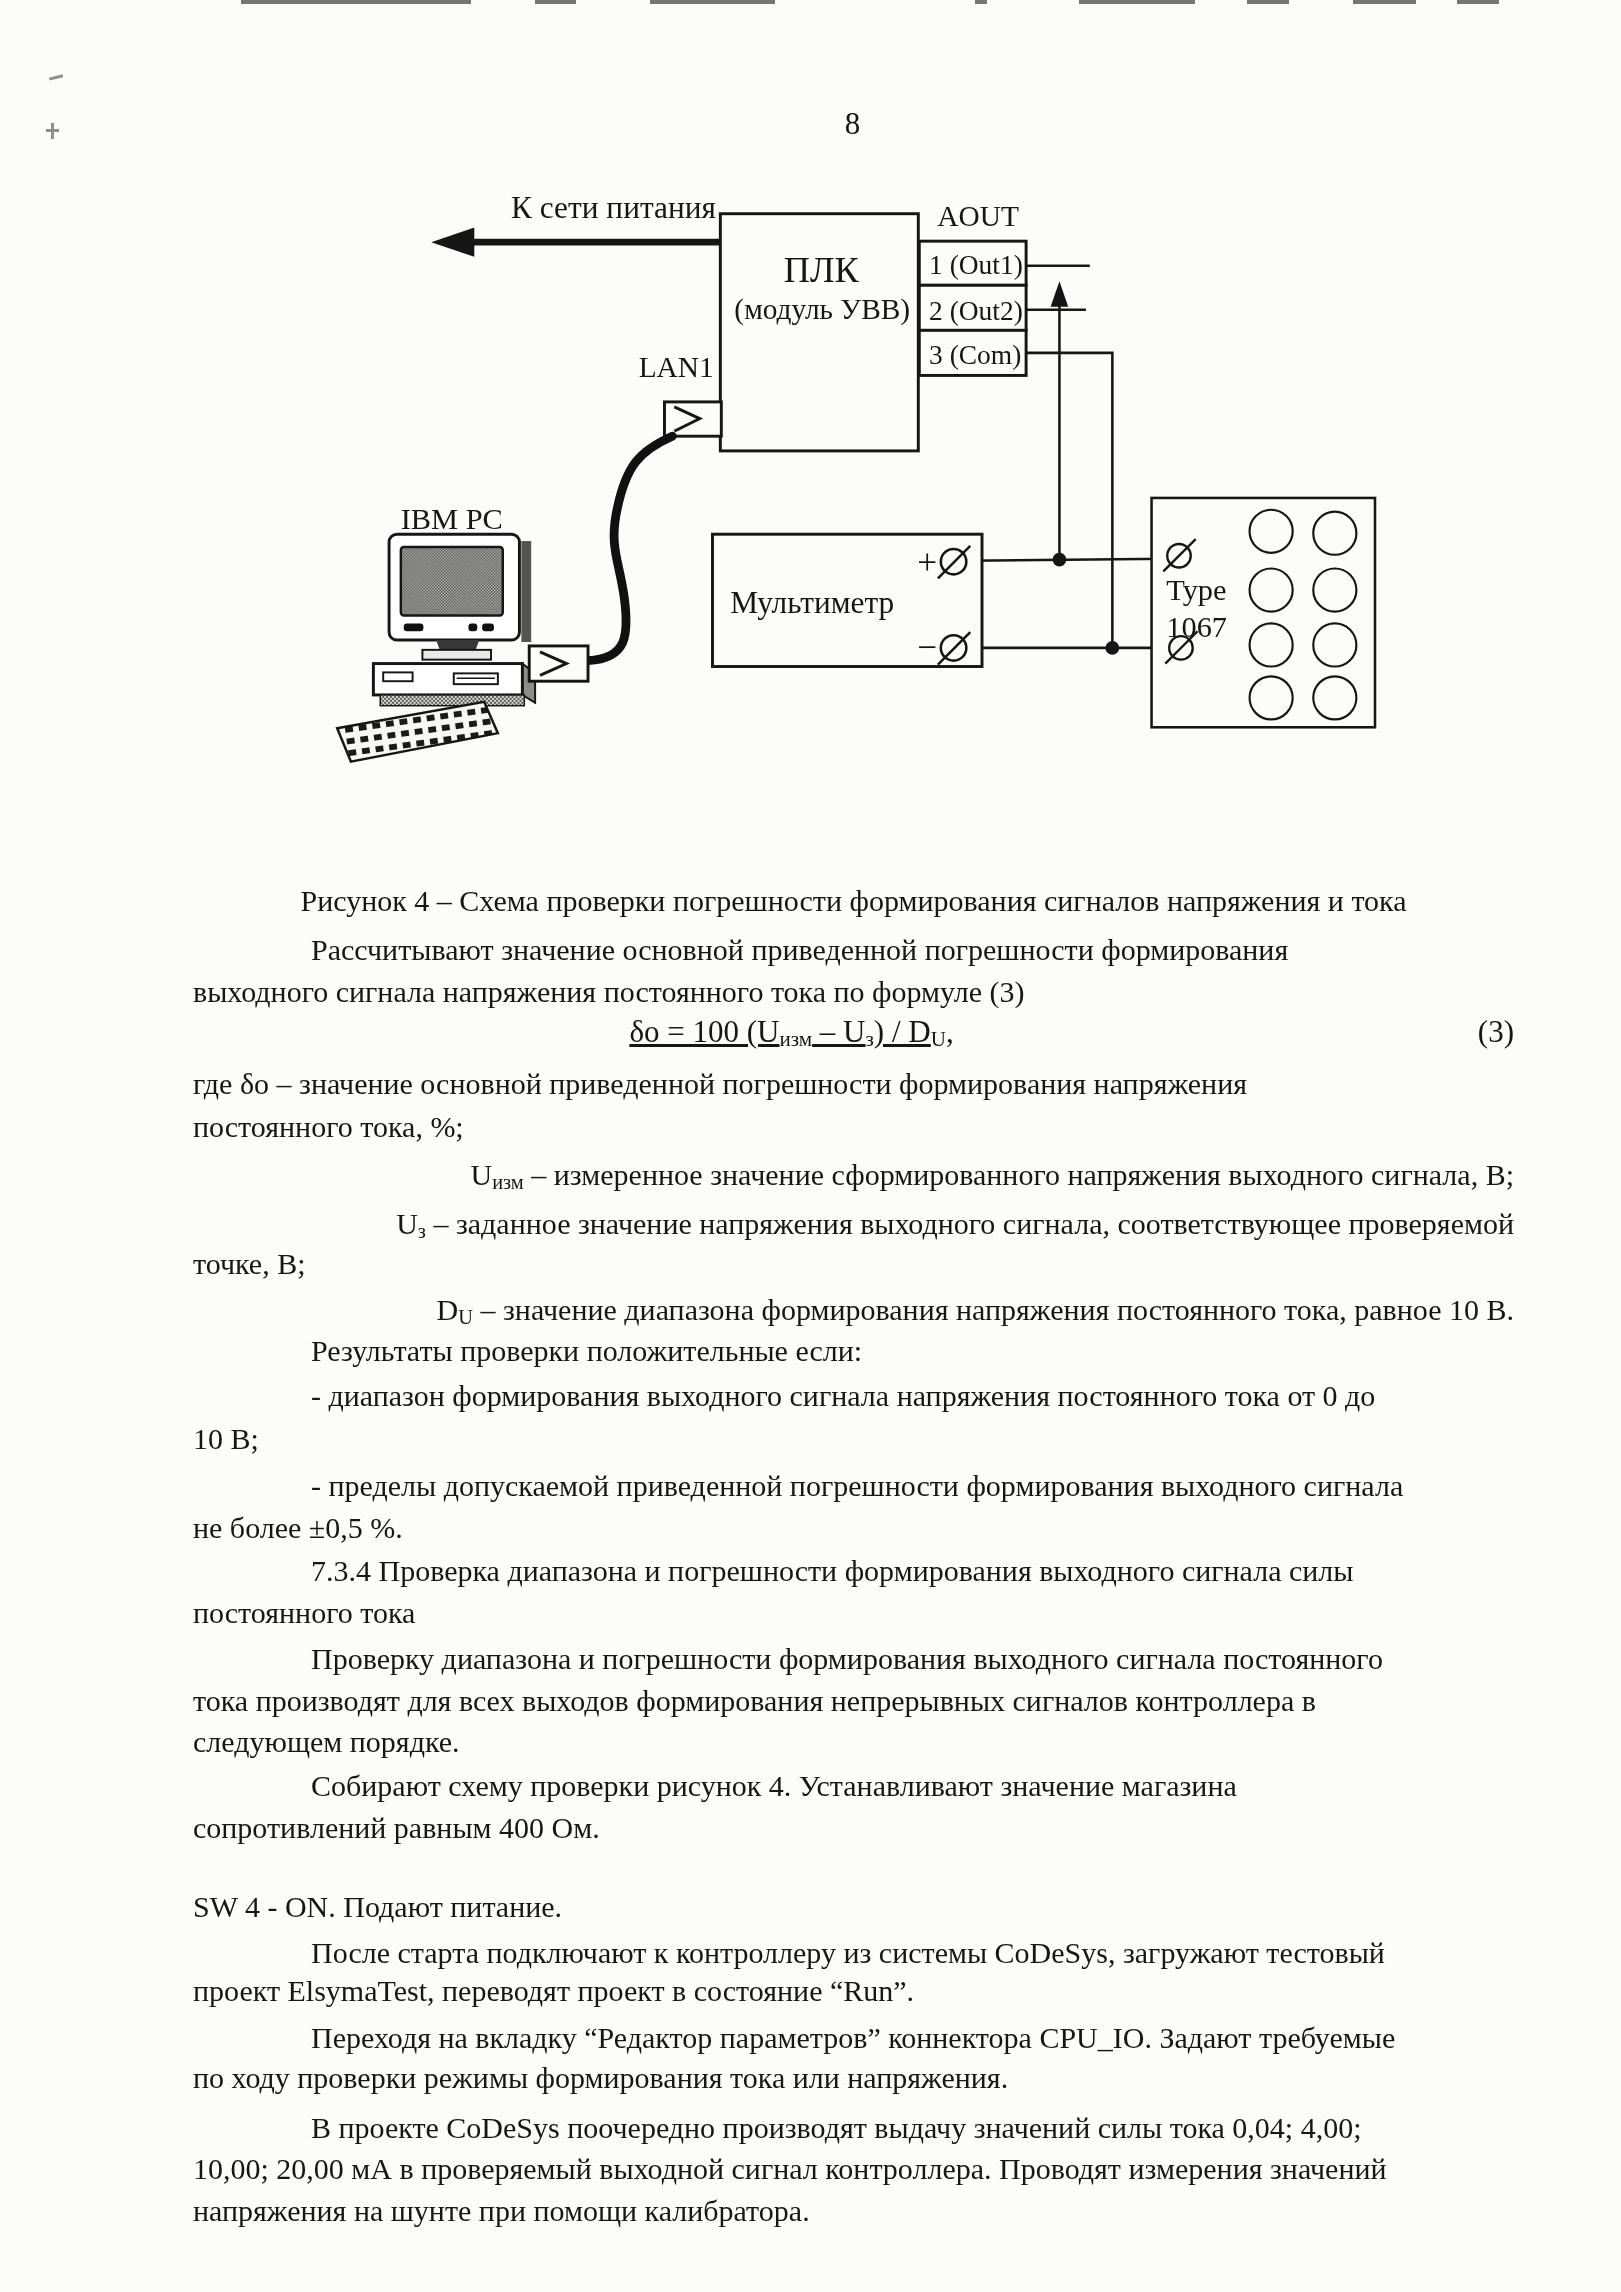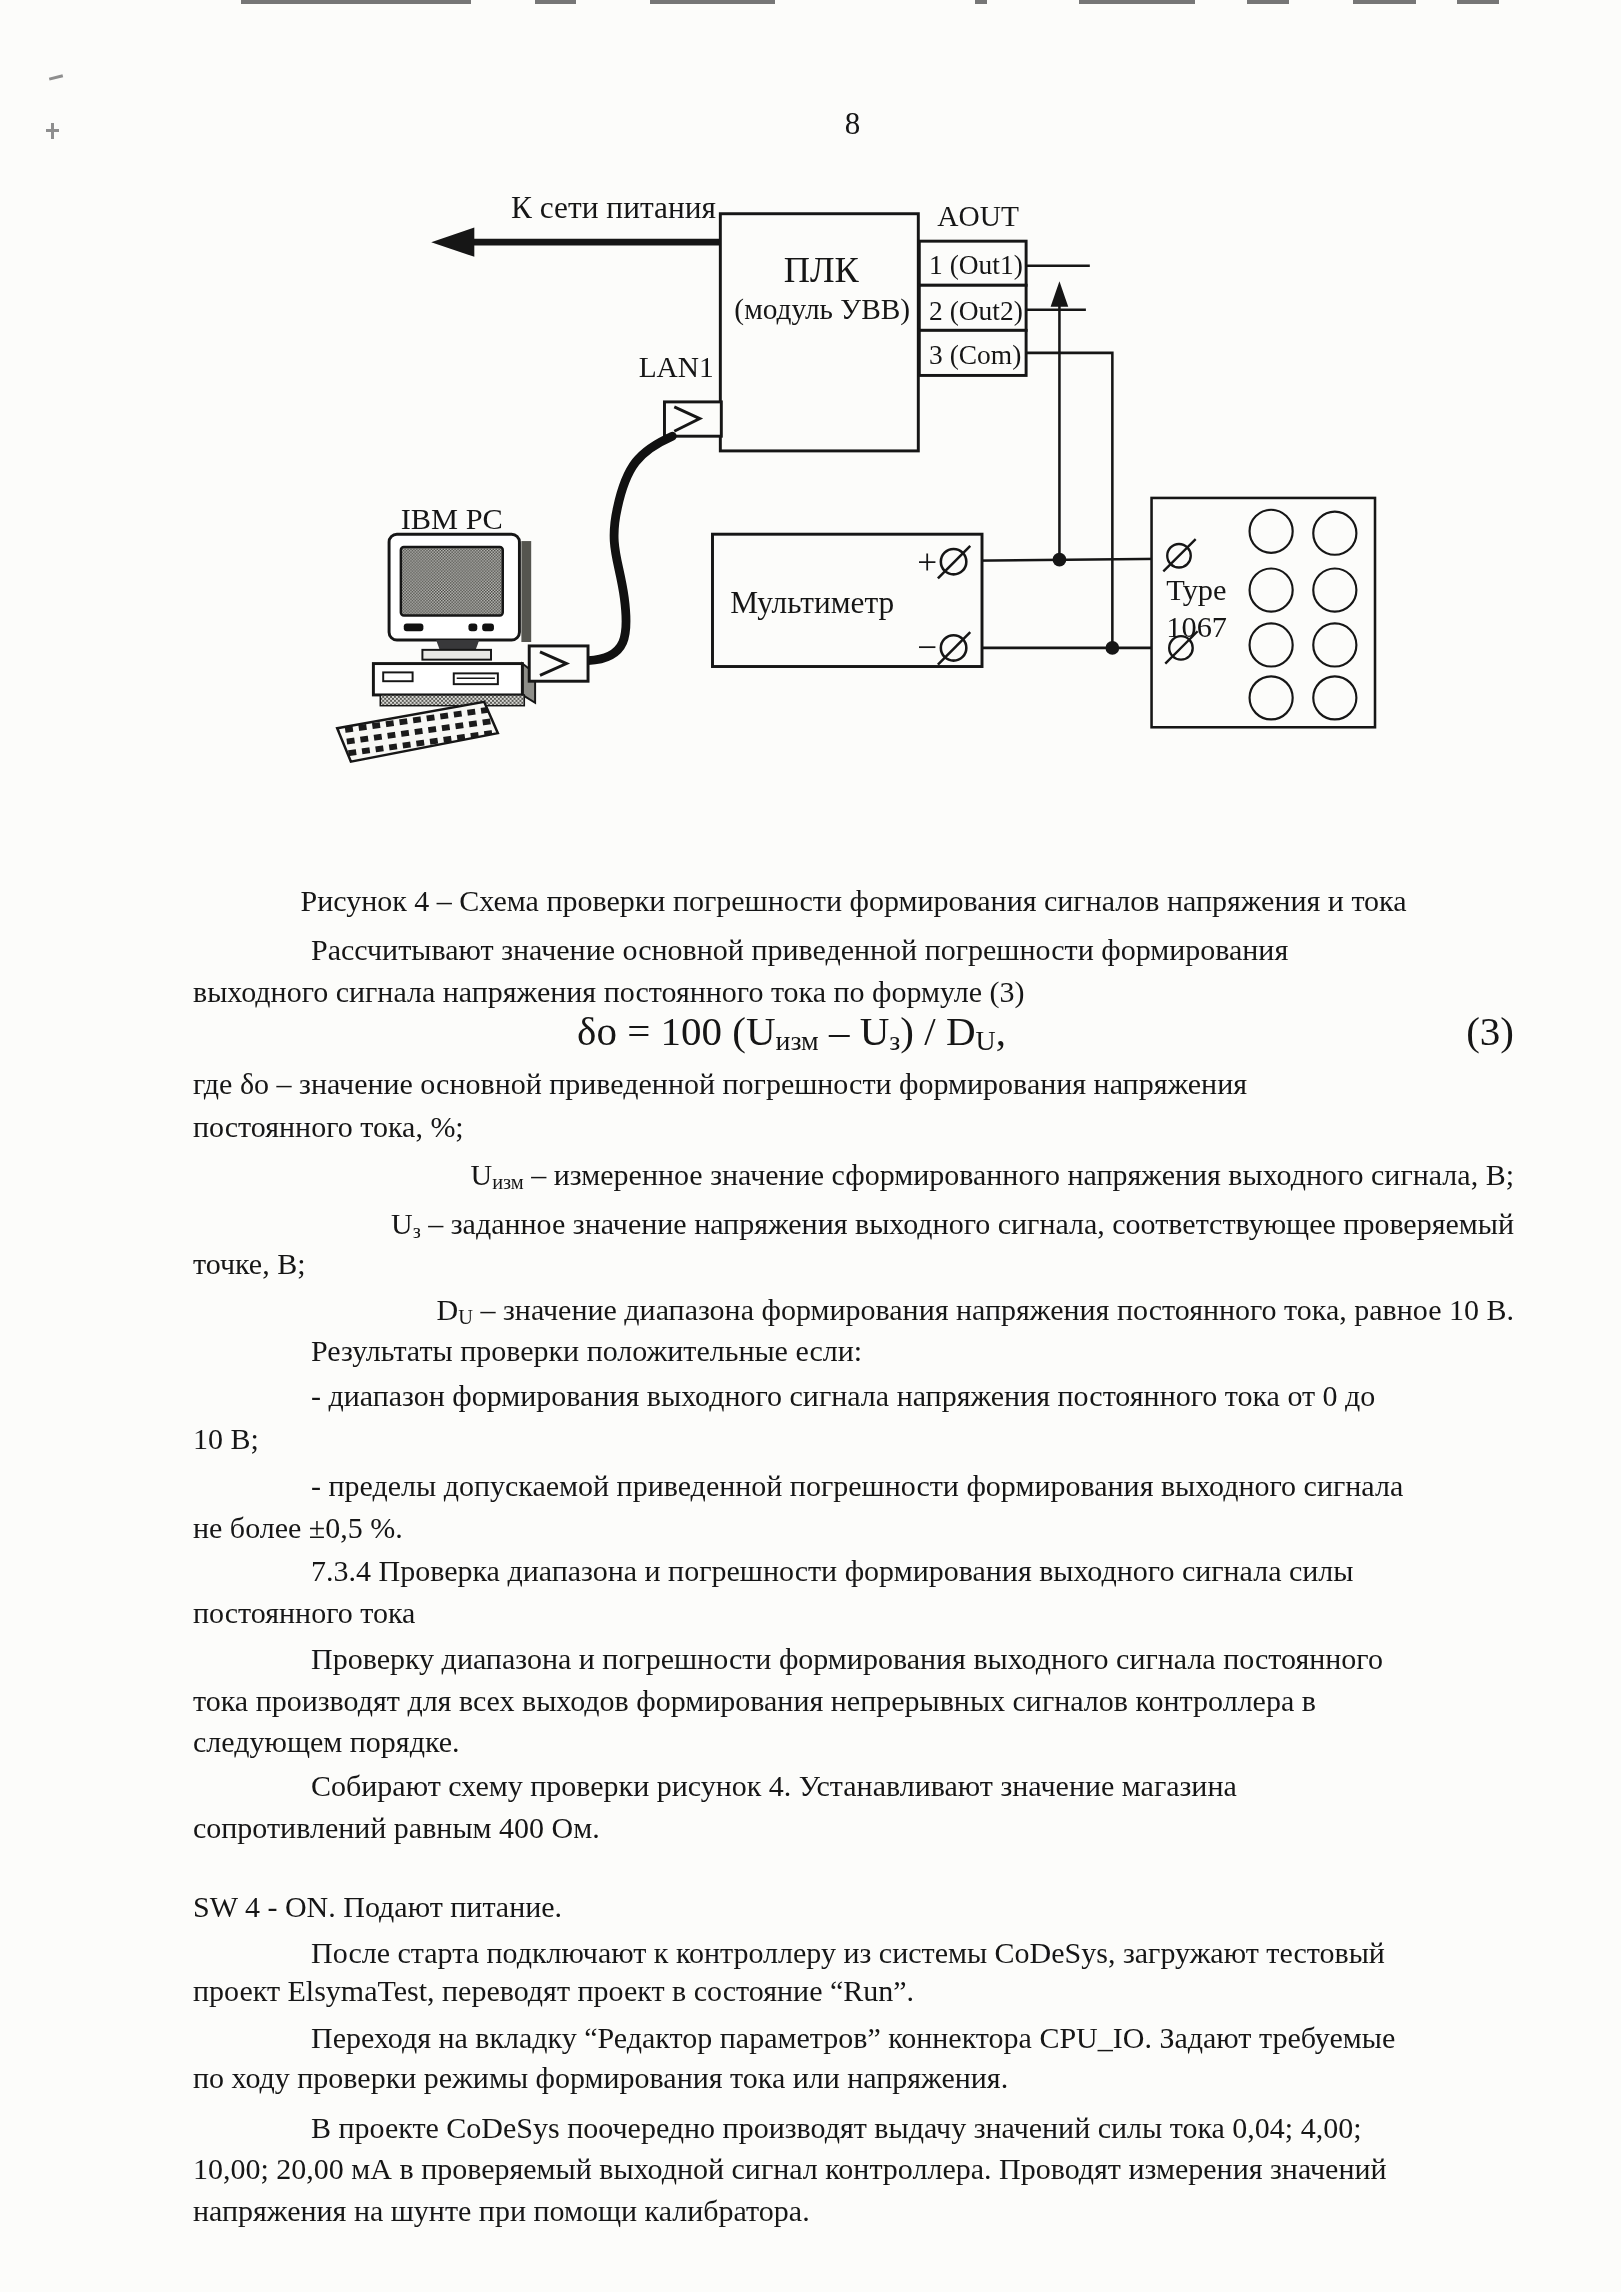--- a/index.html
+++ b/index.html
@@ -19,21 +19,21 @@
   .pagenum{position:absolute;top:106px;left:823px;width:59px;text-align:center;
     font-size:31px;}
   
   .ln{position:absolute;left:193px;width:1321px;box-sizing:border-box;
       font-size:30px;line-height:39px;white-space:normal;}
   .j::after{content:"";display:inline-block;width:100%;height:0;}
   .i120{text-indent:118px;}
   .i53{text-indent:52px;text-align:right;}
   .center{text-align:center;}
   .sb{font-size:0.68em;vertical-align:-0.18em;line-height:0;}
-  .formula-line{text-align:center;font-size:41px;}
+  .formula-line{text-align:center;font-size:31px;text-decoration:underline;}
   .fshift{position:relative;left:-62px;}
   .fref{position:absolute;right:0;top:0;}
   
   .diagram{position:absolute;top:0;left:0;}
   svg text{font-family:"Liberation Serif", serif;fill:#161616;}
 </style>
 </head>
 <body>
 
 <div class="page">
@@ -179,21 +179,21 @@
   <div class="ln formula-line" style="top:1012px">
     <span class="fshift"><span>δо = 100 (U</span><sub class="sb">изм</sub><span> – U</span><sub class="sb">з</sub><span>) / D</span><sub class="sb">U</sub><span>,</span></span>
     <span class="fref">(3)</span>
   </div>
 
   <div class="ln j" style="top:1064px">где δо – значение основной приведенной погрешности формирования напряжения</div>
   <div class="ln" style="top:1107px">постоянного тока, %;</div>
 
   <div class="ln i53" style="top:1155px"><span>U</span><sub class="sb">изм</sub><span> – измеренное значение сформированного напряжения выходного сигнала, В;</span></div>
 
-  <div class="ln j i53" style="top:1204px"><span>U</span><sub class="sb">з</sub><span> – заданное значение напряжения выходного сигнала, соответствующее проверяемый</span></div>
+  <div class="ln j i53" style="top:1204px"><span>U</span><sub class="sb">з</sub><span> – заданное значение напряжения выходного сигнала, соответствующее проверяемой</span></div>
   <div class="ln" style="top:1244px">точке, В;</div>
 
   <div class="ln i53" style="top:1290px"><span>D</span><sub class="sb">U</sub><span> – значение диапазона формирования напряжения постоянного тока, равное 10 В.</span></div>
 
   <div class="ln i120" style="top:1331px">Результаты проверки положительные если:</div>
 
   <div class="ln j i120" style="top:1376px">- диапазон формирования выходного сигнала напряжения постоянного тока от 0 до</div>
   <div class="ln" style="top:1419px">10 В;</div>
 
   <div class="ln j i120" style="top:1466px">- пределы допускаемой приведенной погрешности формирования выходного сигнала</div>

